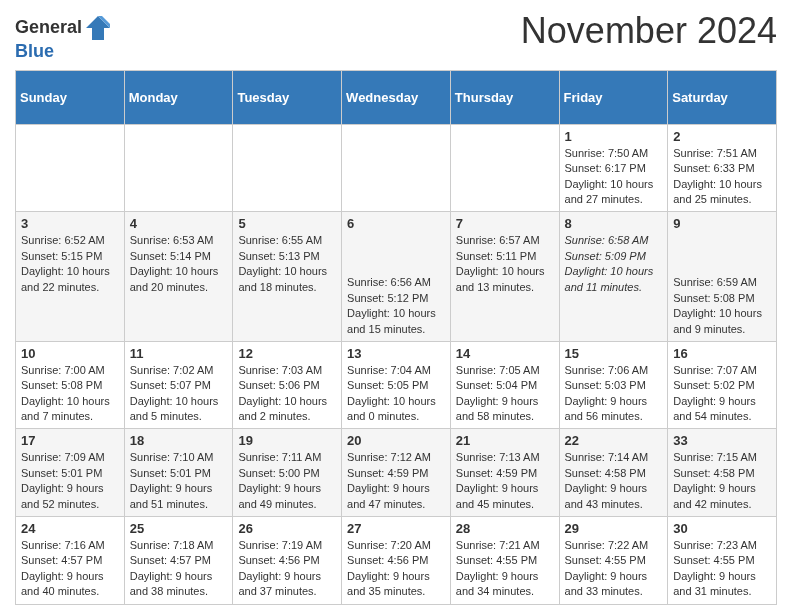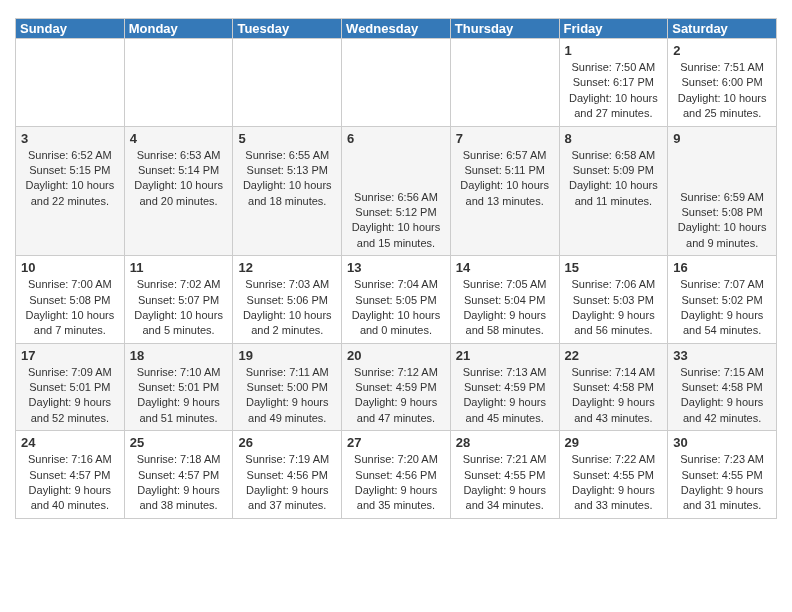--- a/index.html
+++ b/index.html
@@ -45,21 +45,21 @@
       font-size: 15px;
       color: #333;
     }
     .calendar {
       width: 100%;
       border-collapse: collapse;
     }
     .calendar thead tr th {
       background-color: #3579b8;
       color: #fff;
-      padding: 2px 4px;
+      padding: 19px 4px;
       font-size: 13px;
       font-weight: bold;
       text-align: left;
       border: 1px solid #ccc;
     }
     .calendar tbody tr td {
       vertical-align: top;
       border: 1px solid #ccc;
       padding: 4px 5px;
       font-size: 11px;
@@ -73,31 +73,47 @@
     .day-number {
       font-size: 13px;
       font-weight: bold;
       color: #333;
       margin-bottom: 2px;
     }
     .day-info {
       font-size: 11px;
       color: #333;
       line-height: 1.4;
-      text-align: center;
     }
     .empty-cell {
       background: #fff !important;
     }
   </style>
 </head>
 <body>
 
 <div class="header-area">
+  <div class="logo">
+    <div>
+      <div style="display:flex;align-items:center;">
+        <span class="logo-text">
+          <span class="logo-general">General</span>
+        </span>
+        <svg class="logo-icon" viewBox="0 0 28 28">
+          <polygon points="14,2 26,14 20,14 20,26 8,26 8,14 2,14" fill="#3579b8"></polygon>
+          <polygon points="18,2 26,10 26,14 14,2" fill="#5599d8"></polygon>
+        </svg>
+      </div>
+      <div class="logo-text">
+        <span class="logo-blue">Blue</span>
+      </div>
+    </div>
+  </div>
   <div class="title-block">
+    <div class="month-title">November 2024</div>
   </div>
 </div>
 
 <table class="calendar">
   <thead>
     <tr>
     <th>Sunday</th>
         <th>Monday</th>
         <th>Tuesday</th>
         <th>Wednesday</th>
@@ -115,21 +131,21 @@
         <td class="empty-cell"></td>
         <td>
           <div class="day-number">1</div>
           <div class="day-info" style="white-space: pre-line;">Sunrise: 7:50 AM
 Sunset: 6:17 PM
 Daylight: 10 hours and 27 minutes.</div>
         </td>
         <td>
           <div class="day-number">2</div>
           <div class="day-info" style="white-space: pre-line;">Sunrise: 7:51 AM
-Sunset: 6:00 PM
+Sunset: 6:33 PM
 Daylight: 10 hours and 25 minutes.</div>
         </td>
       </tr>
       <tr>
         <td>
           <div class="day-number">3</div>
           <div class="day-info" style="white-space: pre-line;">Sunrise: 6:52 AM
 Sunset: 5:15 PM
 Daylight: 10 hours and 22 minutes.</div>
         </td>
@@ -152,21 +168,21 @@
 Daylight: 10 hours and 15 minutes.</div>
         </td>
         <td>
           <div class="day-number">7</div>
           <div class="day-info" style="white-space: pre-line;">Sunrise: 6:57 AM
 Sunset: 5:11 PM
 Daylight: 10 hours and 13 minutes.</div>
         </td>
         <td>
           <div class="day-number">8</div>
-          <div class="day-info" style="white-space: pre-line;">Sunrise: 6:58 AM
+          <div class="day-info" style="white-space: pre-line; font-style: italic;">Sunrise: 6:58 AM
 Sunset: 5:09 PM
 Daylight: 10 hours and 11 minutes.</div>
         </td>
         <td>
           <div class="day-number">9</div>
           <div class="day-info" style="white-space: pre-line; margin-top: 44px;">Sunrise: 6:59 AM
 Sunset: 5:08 PM
 Daylight: 10 hours and 9 minutes.</div>
         </td>
       </tr>

